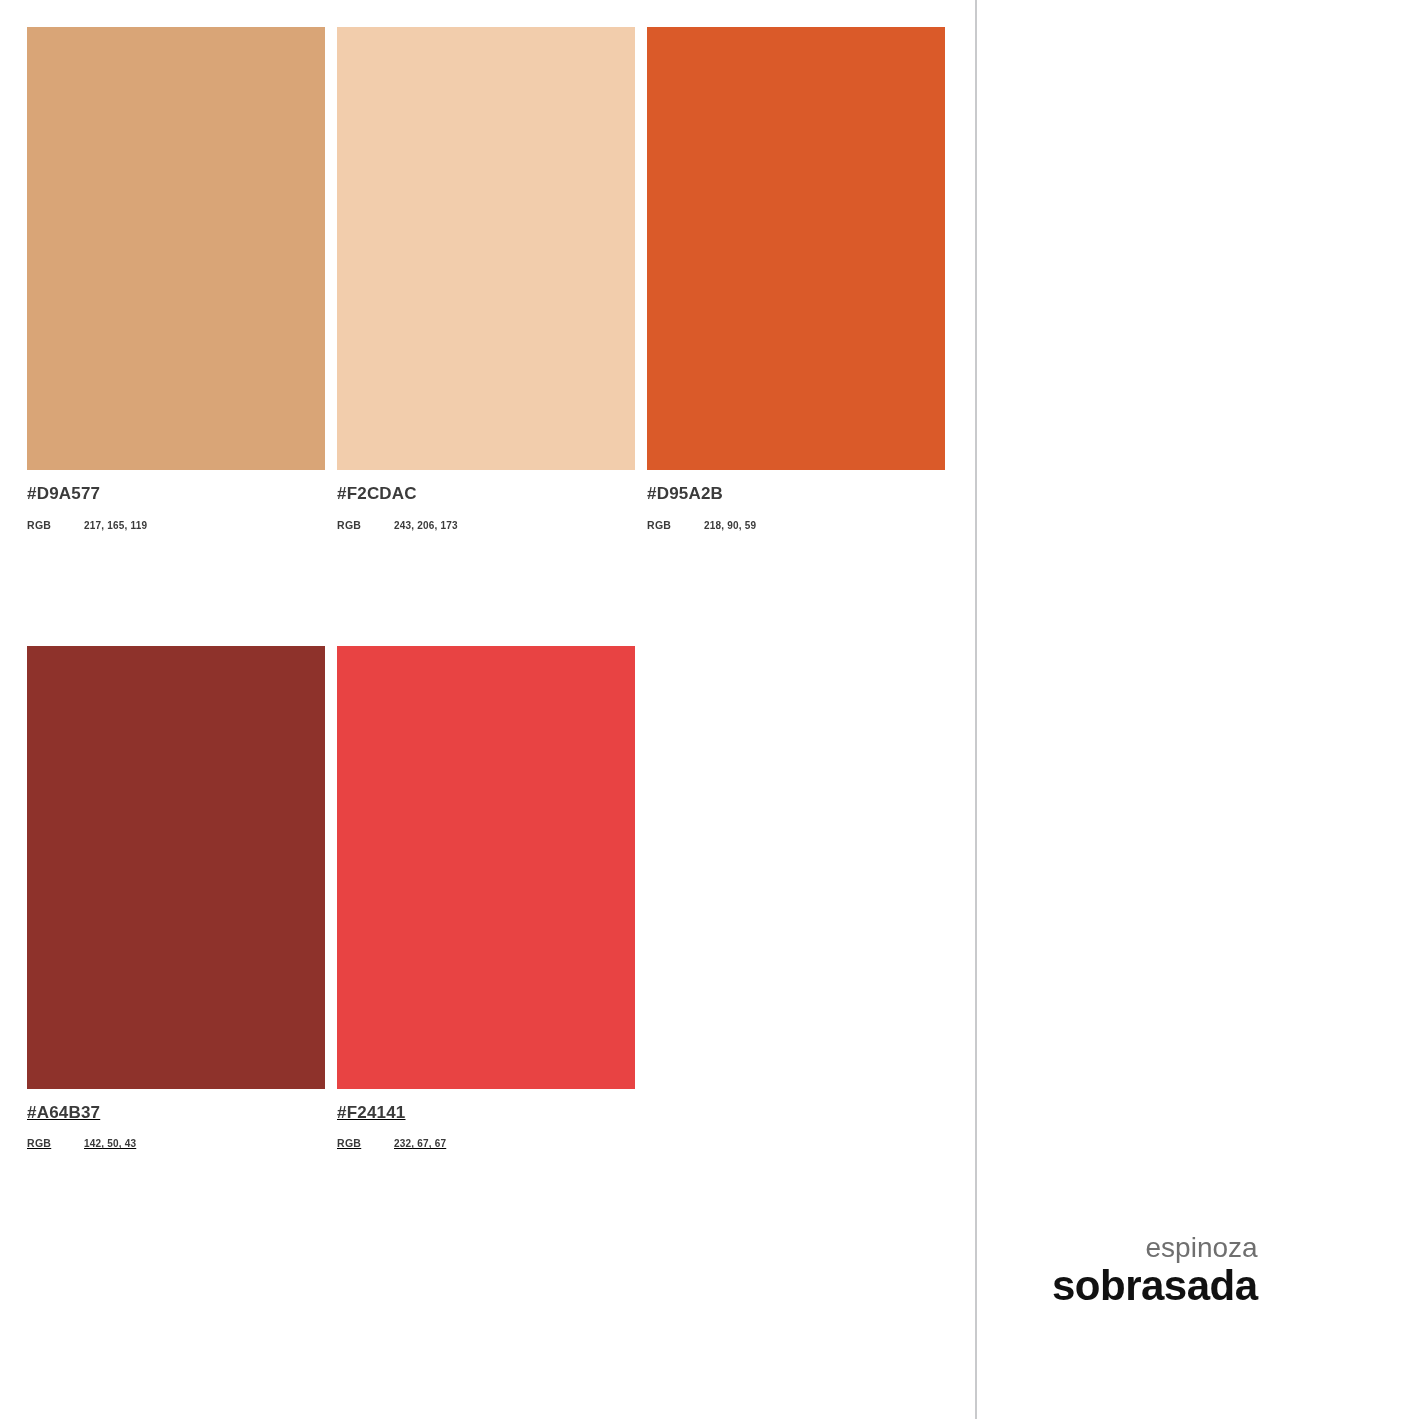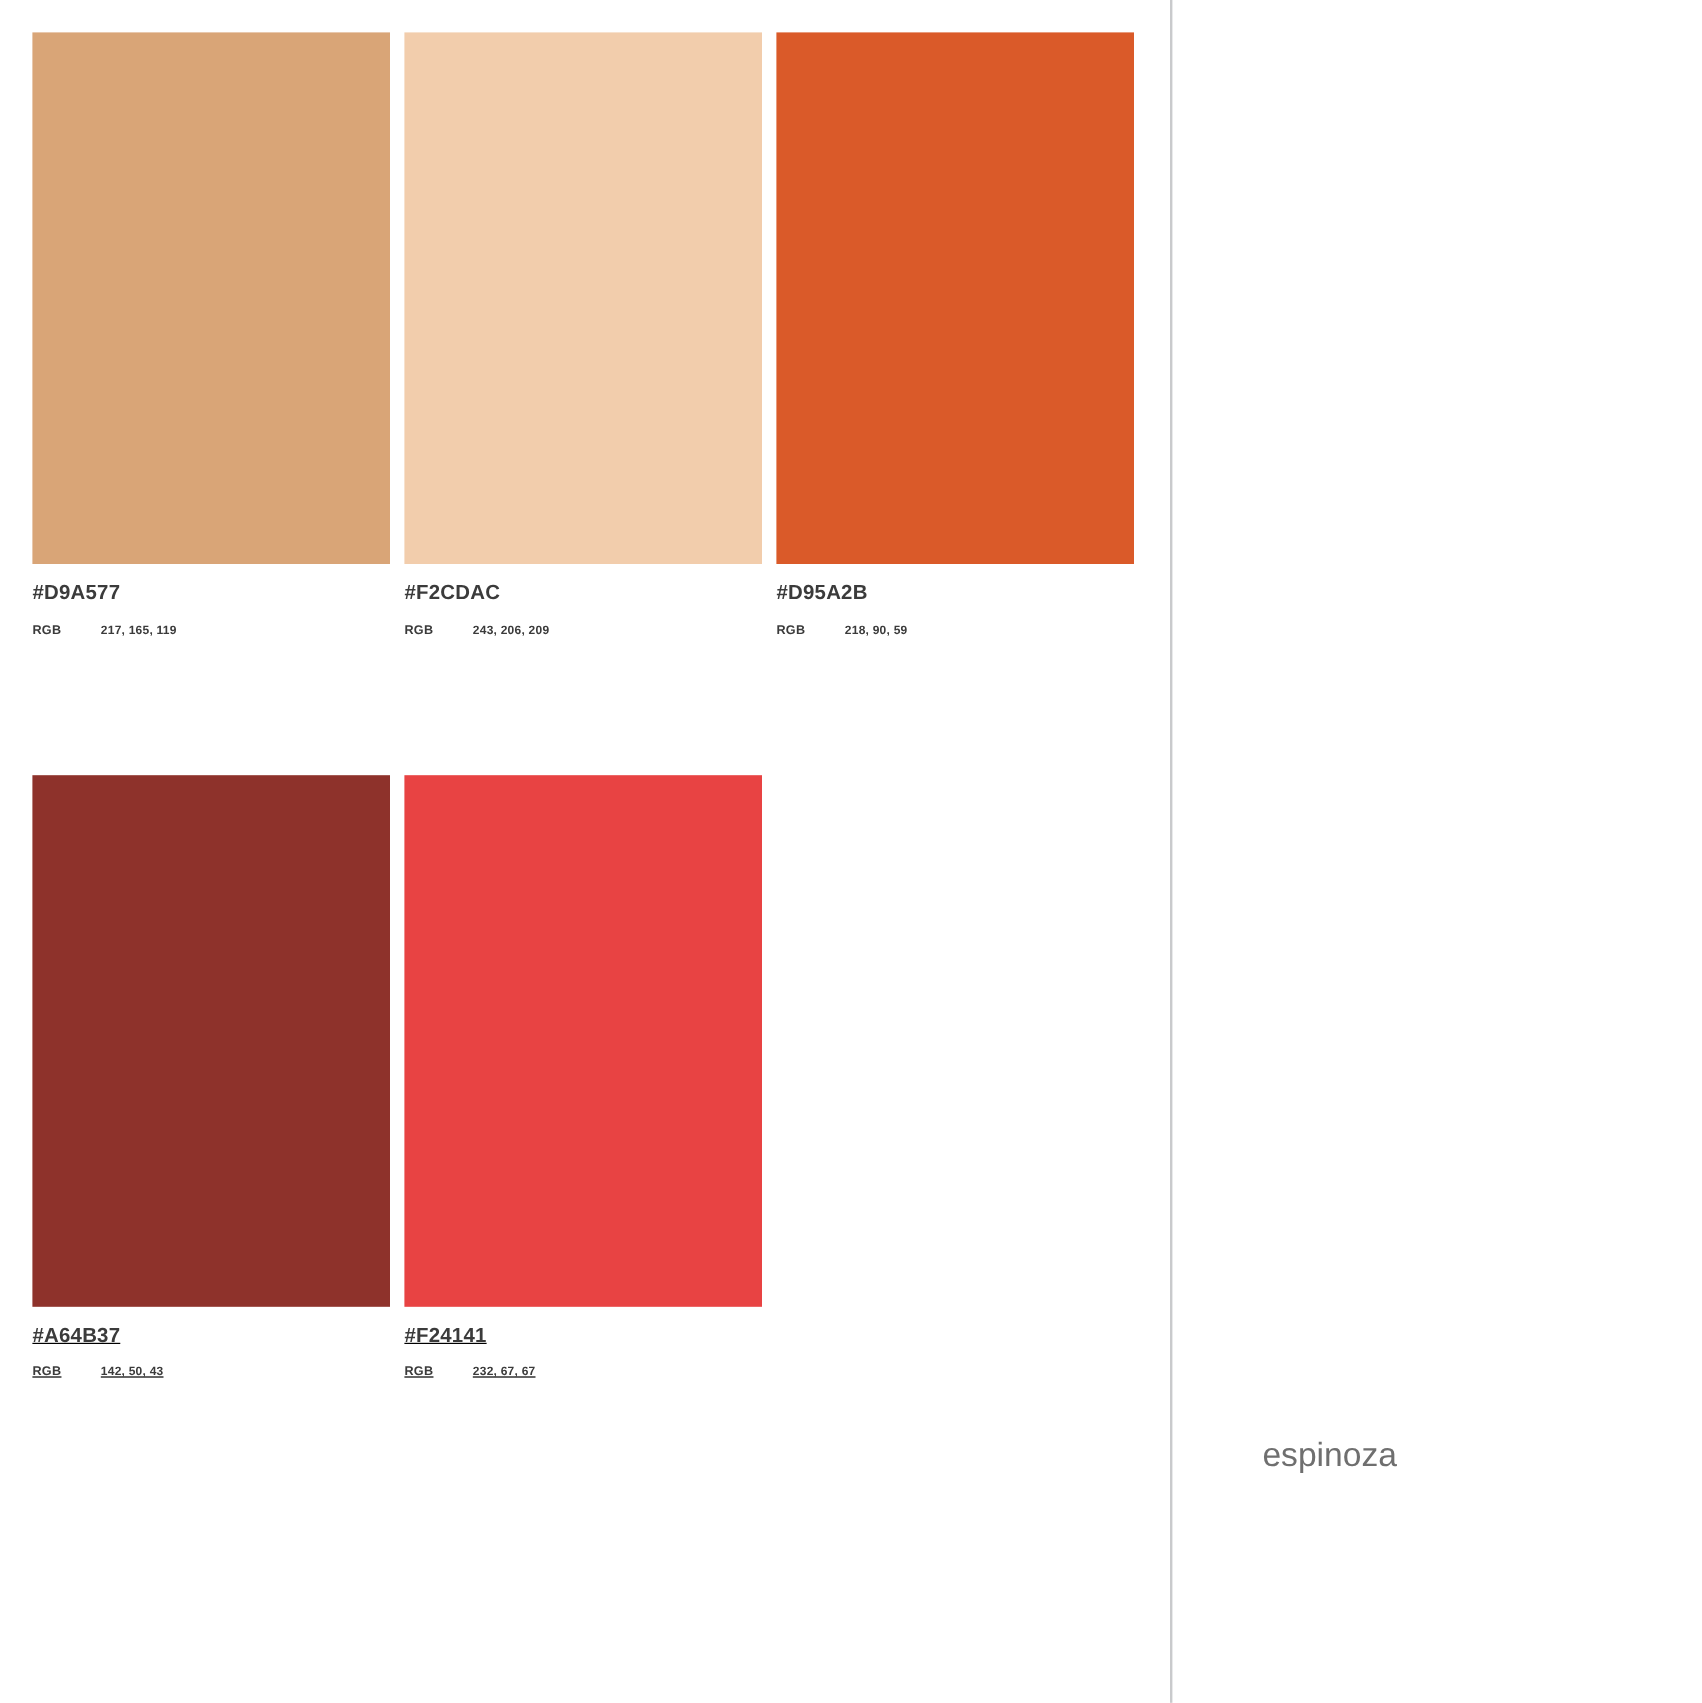--- a/index.html
+++ b/index.html
@@ -81,21 +81,21 @@
     font-size: 10px;
     font-weight: bold;
     color: #3b3b3b;
     letter-spacing: 0.2px;
   }
 
   
   .brand {
     position: absolute;
     left: 1052px;
-    top: 1198px;
+    top: 1233px;
     text-align: right;
   }
   .brand-top {
     font-size: 28px;
     font-weight: normal;
     color: #6f6f6f;
     line-height: 1.05;
     letter-spacing: 0px;
   }
   .brand-bottom {
@@ -123,21 +123,21 @@
         <span class="swatch-rgb-label">RGB</span>
         <span class="swatch-rgb-value">217, 165, 119</span>
       </div>
     </div>
 
     <div class="swatch-cell">
       <div class="swatch-chip" style="background: rgb(242, 205, 172);"></div>
       <div class="swatch-hex">#F2CDAC</div>
       <div class="swatch-rgb-row">
         <span class="swatch-rgb-label">RGB</span>
-        <span class="swatch-rgb-value">243, 206, 209</span>
+        <span class="swatch-rgb-value">243, 206, 173</span>
       </div>
     </div>
 
     <div class="swatch-cell">
       <div class="swatch-chip" style="background: rgb(218, 90, 41);"></div>
       <div class="swatch-hex">#D95A2B</div>
       <div class="swatch-rgb-row">
         <span class="swatch-rgb-label">RGB</span>
         <span class="swatch-rgb-value">218, 90, 59</span>
       </div>
@@ -164,13 +164,14 @@
         <span class="swatch-rgb-value">232, 67, 67</span>
       </div>
     </div>
 
   </div>
 
 </div>
 
 <div class="brand">
   <div class="brand-top" style="color: rgb(111, 111, 111);">espinoza</div>
+  <div class="brand-bottom" style="color: rgb(17, 17, 17);">sobrasada</div>
 </div>
 
 </body></html>

